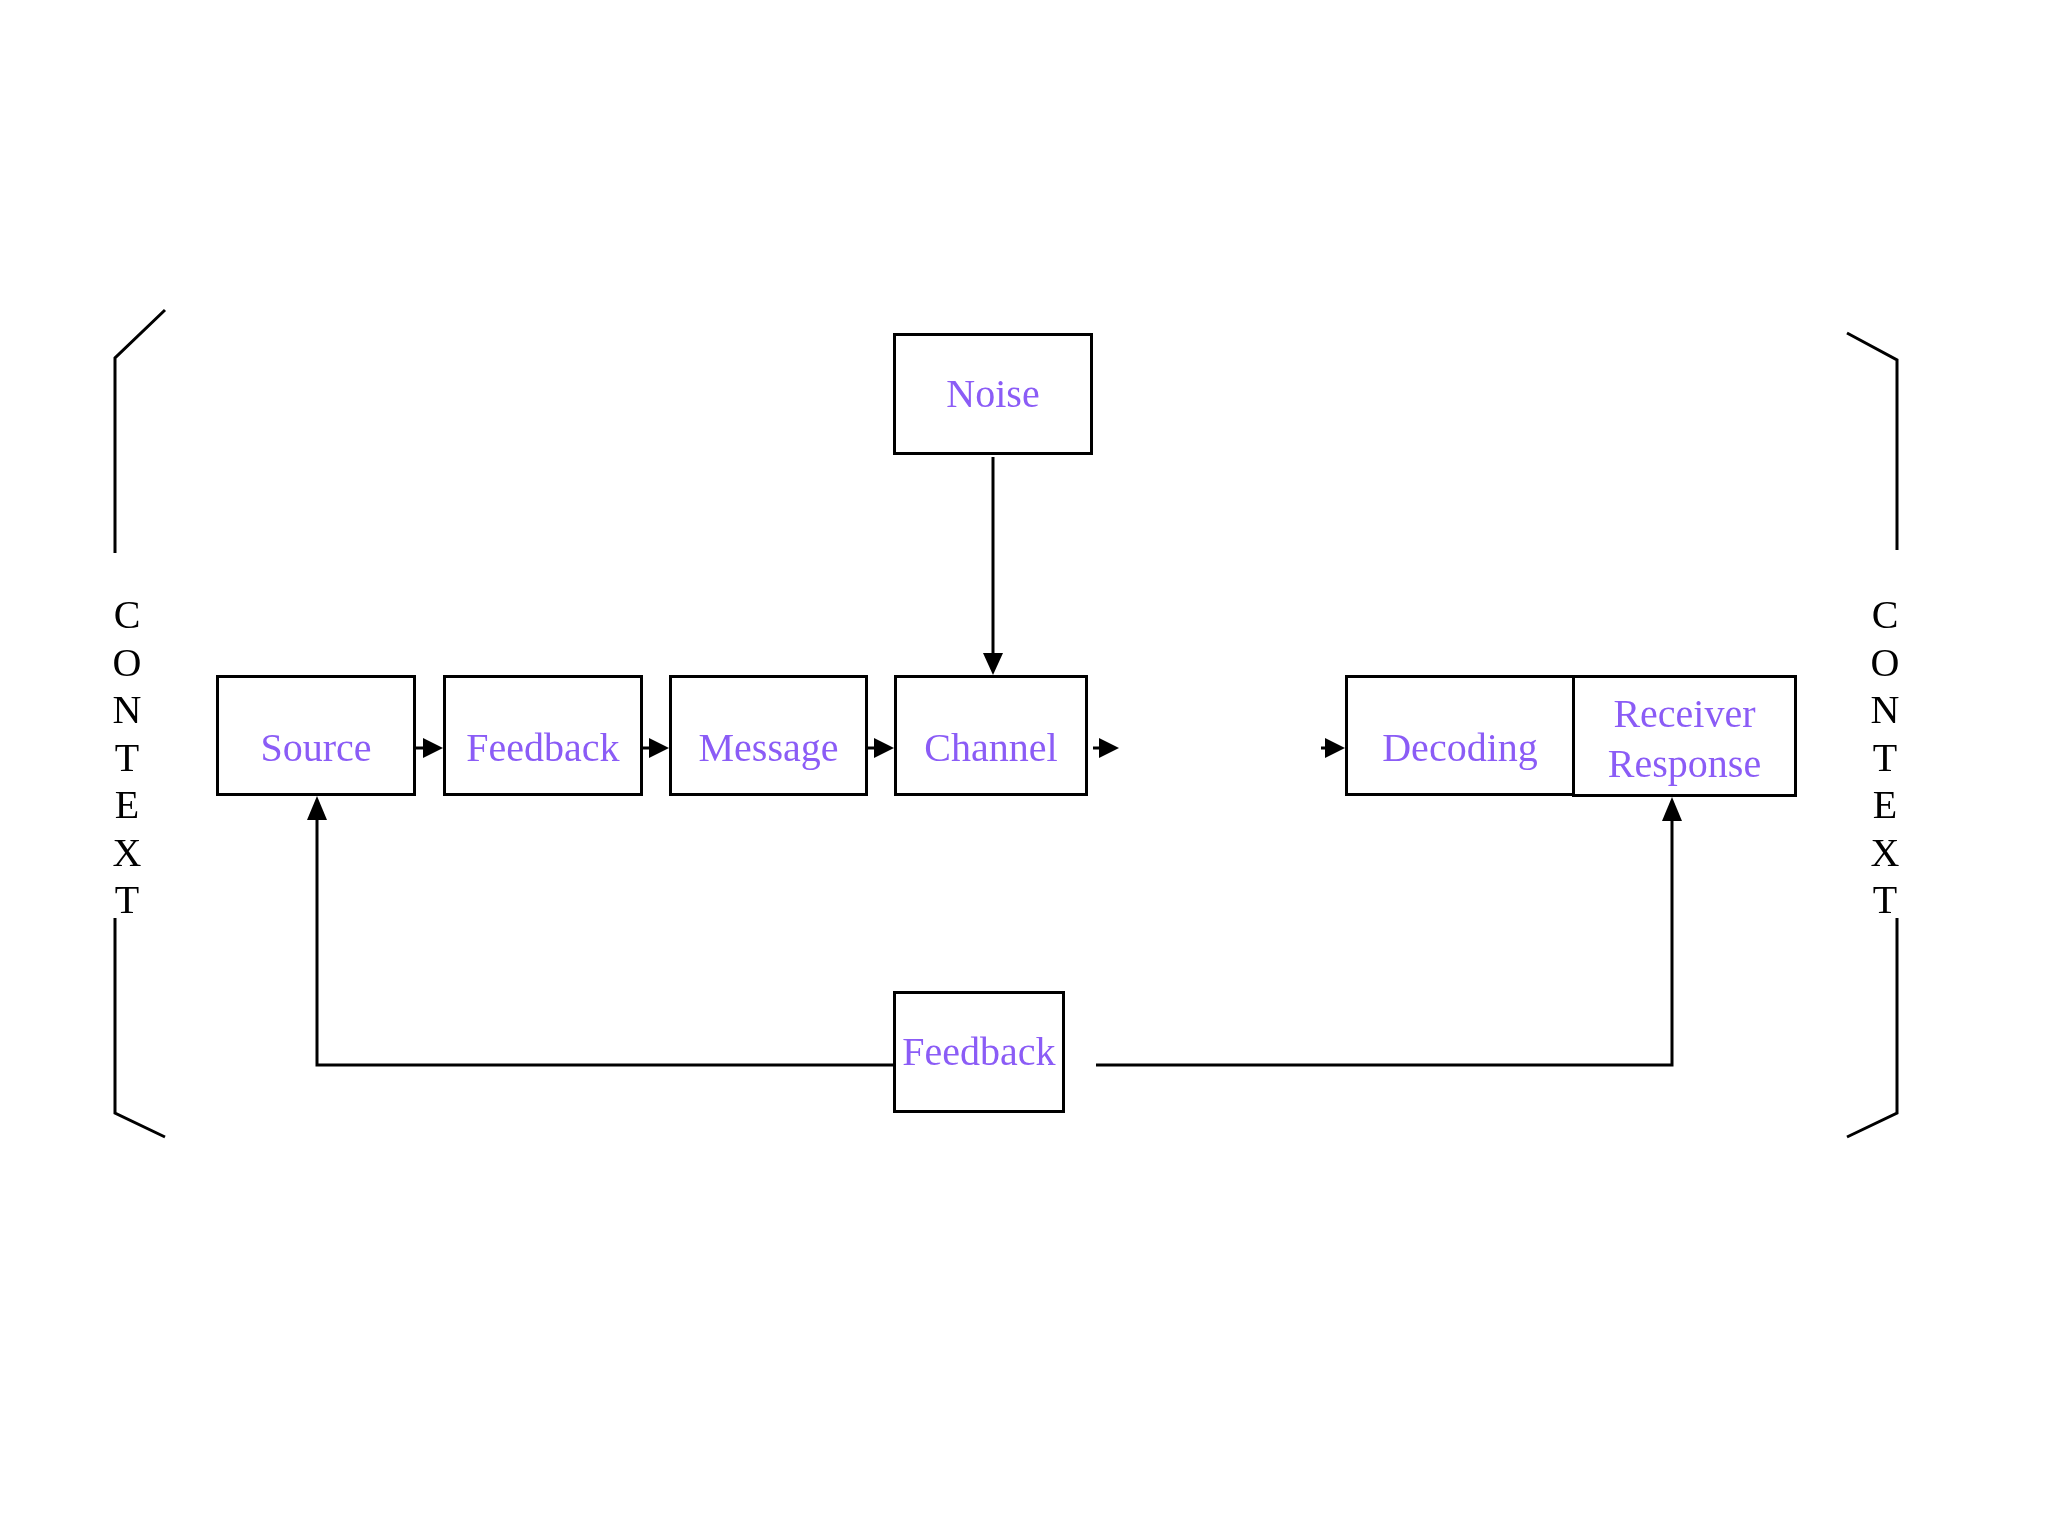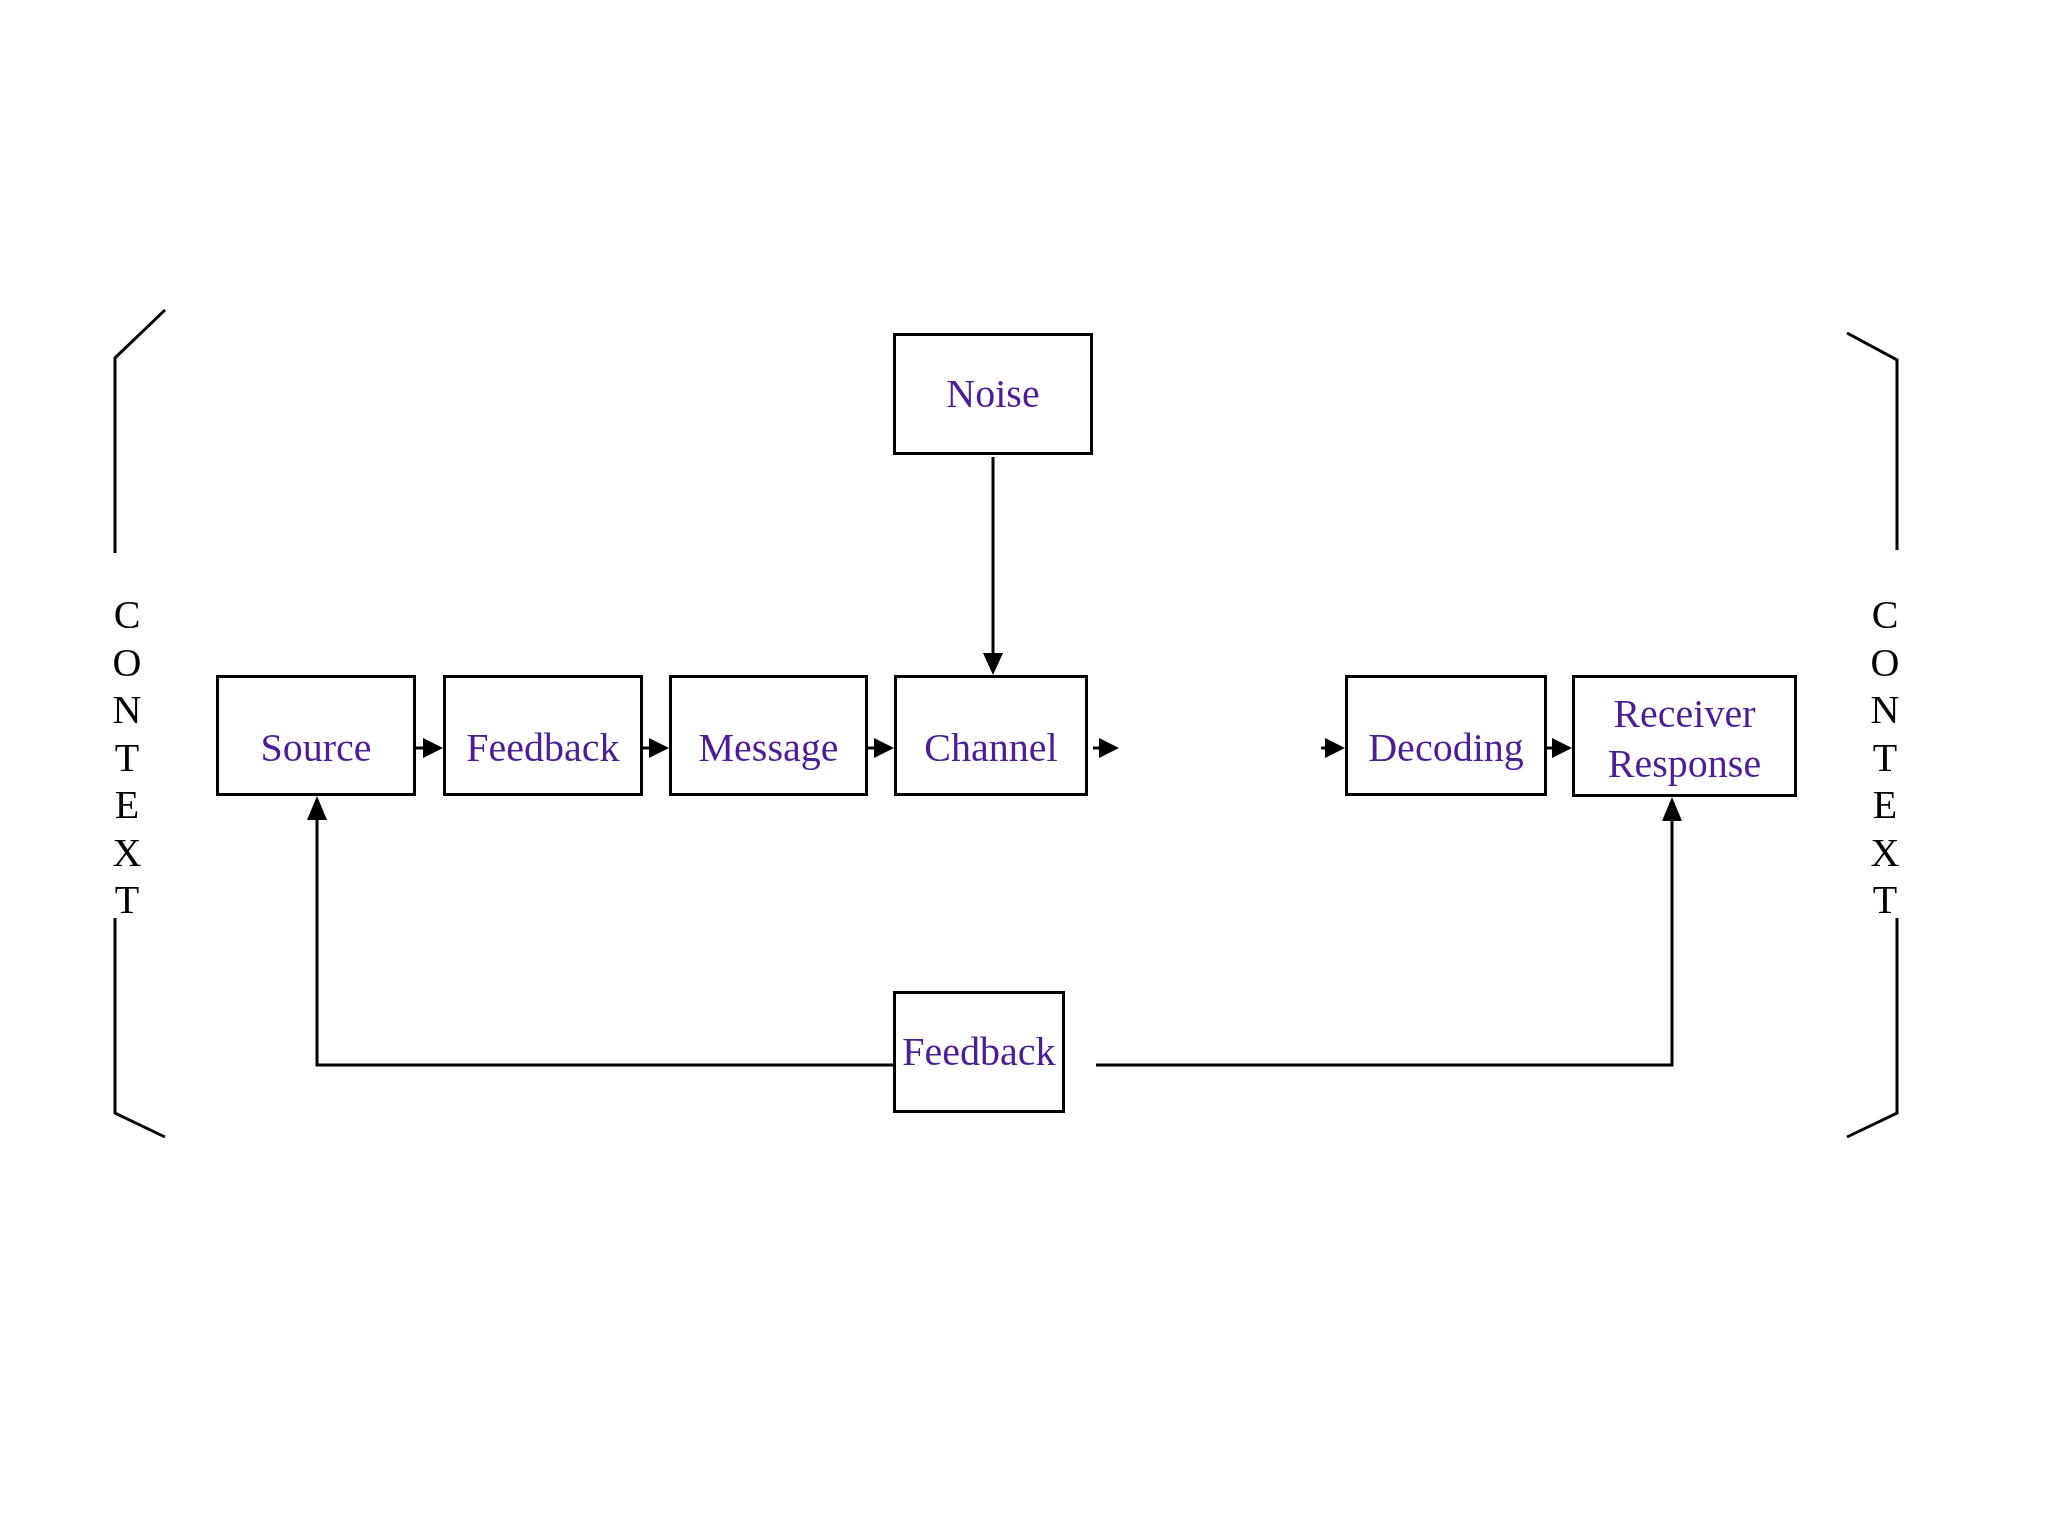--- a/index.html
+++ b/index.html
@@ -21,21 +21,21 @@
     position: absolute;
     box-sizing: border-box;
     border: 3px solid #000000;
     background: #ffffff;
     display: flex;
     align-items: center;
     justify-content: center;
     text-align: center;
     font-size: 40px;
     line-height: 50px;
-    color: #4c1d95;
+    color: #8b5cf6;
   }
   .node.main-row { padding-top: 24px; }   
   .node.two-line { padding-top: 6px; }
   .context-stack {
     position: absolute;
     width: 64px;
     display: flex;
     flex-direction: column;
     align-items: center;
     font-size: 40px;
@@ -43,21 +43,21 @@
     text-align: center;
     color: #000000;
   }
   
   #node-noise    { left: 893px;  top: 333px; width: 200px; height: 122px; }
   #node-source   { left: 216px;  top: 675px; width: 200px; height: 121px; }
   #node-encoding { left: 443px;  top: 675px; width: 200px; height: 121px; }
   #node-message  { left: 669px;  top: 675px; width: 199px; height: 121px; }
   #node-channel  { left: 894px;  top: 675px; width: 194px; height: 121px; }
   #node-receiver { left: 1119px; top: 675px; width: 202px; height: 121px; }
-  #node-decoding { left: 1345px; top: 675px; width: 202px; height: 121px; }
+  #node-decoding { left: 1345px; top: 675px; width: 230px; height: 121px; }
   #node-receiver-response { left: 1572px; top: 675px; width: 225px; height: 122px; }
   #node-feedback { left: 893px;  top: 991px; width: 172px; height: 122px; }
   #context-left  { left: 95px;   top: 591px; }
   #context-right { left: 1853px; top: 591px; }
 </style>
 </head>
 <body>
 
 <div class="canvas">
 

